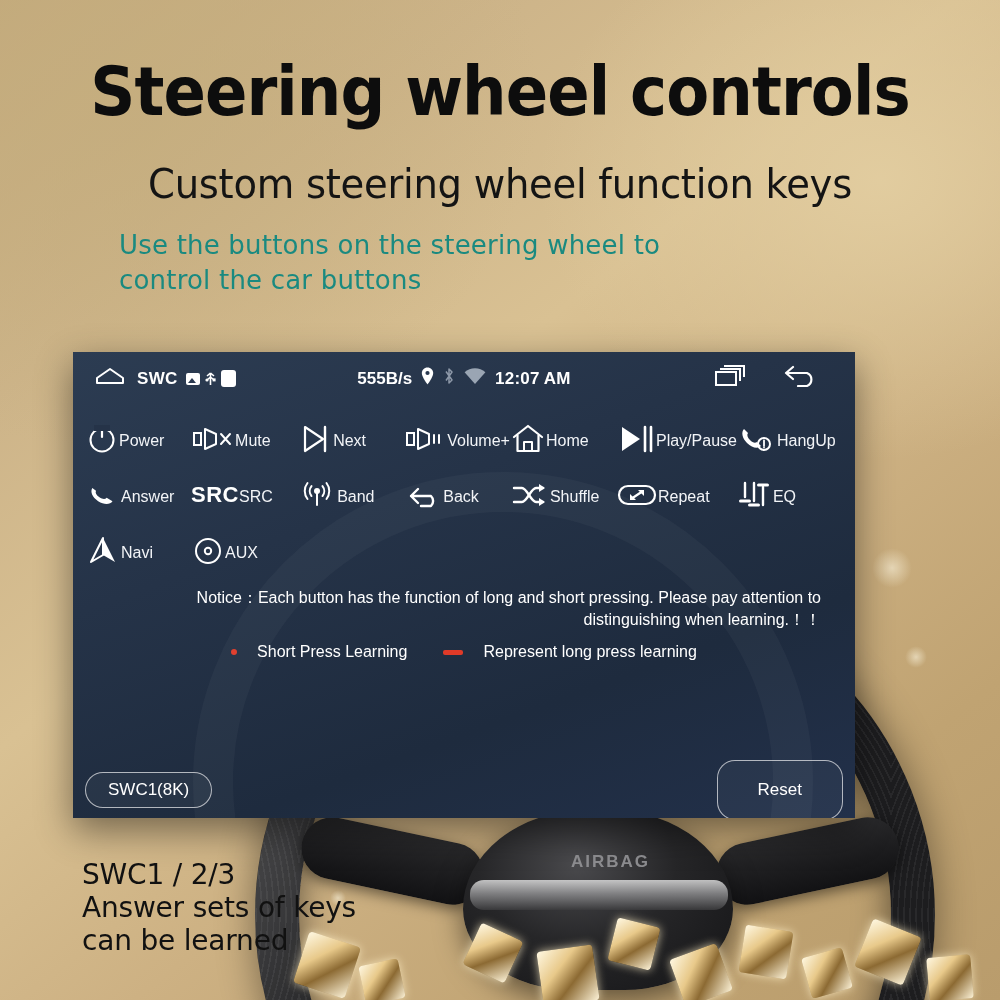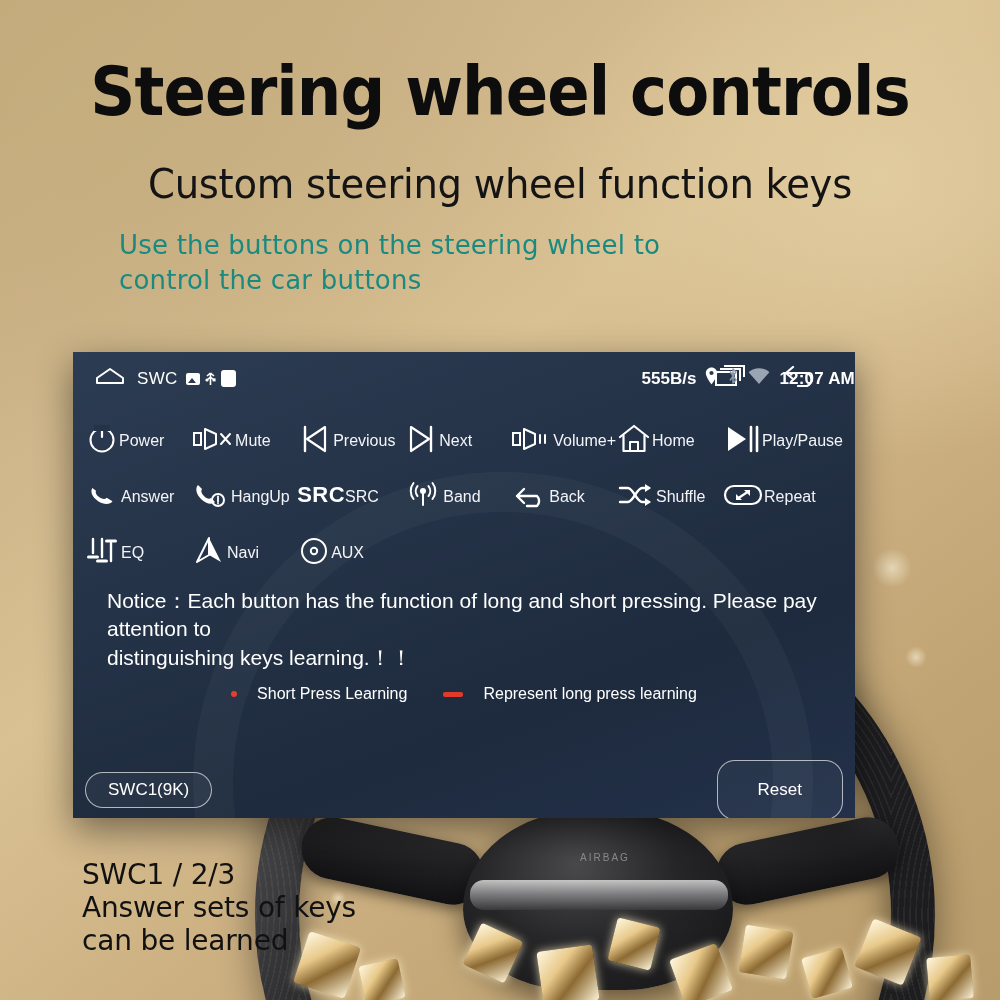--- a/index.html
+++ b/index.html
@@ -40,22 +40,23 @@
             mask: radial-gradient(circle at 50% 50%, transparent 0 296px, #000 296px 340px, transparent 341px);
   }
   .hub{
     position:absolute; left:463px; top:810px; width:270px; height:180px;
     background:radial-gradient(ellipse at 42% 30%, #4a4a4d 0%, #262628 45%, #141416 100%);
     border-radius:46% 46% 40% 40%/55% 55% 45% 45%;
     box-shadow:0 10px 28px rgba(0,0,0,.5);
   }
   .hub-label{
     position:absolute; left:560px; top:852px; width:90px; height:16px;
-    color:#8d8d90; font-size:10px; letter-spacing:2px; text-align:center;
+    color:#8d8d90; font-size:17px; letter-spacing:2px; text-align:right;
     font-family:"Liberation Sans", sans-serif;
+    font-weight:bold;
   }
   .spoke{
     position:absolute; background:linear-gradient(180deg,#2a2a2c,#121214);
     box-shadow:0 4px 14px rgba(0,0,0,.5);
   }
   .spoke.left { left:300px; top:830px; width:185px; height:62px; border-radius:32px; transform:rotate(12deg); }
   .spoke.right{ left:715px; top:830px; width:185px; height:62px; border-radius:32px; transform:rotate(-12deg); }
   .chrome-strip{
     position:absolute; left:470px; top:880px; width:258px; height:30px;
     background:linear-gradient(180deg,#dcdcdc,#8e8e90 45%,#3b3b3d);
@@ -112,25 +113,25 @@
     border-radius:50%; border:40px solid rgba(255,255,255,.035);
     pointer-events:none;
   }
 
   
   .statusbar{
     position:relative; height:53px; display:flex; align-items:center;
     padding:0 22px; font-size:17px; font-weight:700;
   }
   .sb-left{ display:flex; align-items:center; gap:12px; }
-  .sb-center{ position:absolute; left:0; right:0; display:flex; justify-content:flex-end; align-items:center; gap:9px; pointer-events:none;}
+  .sb-center{ position:absolute; left:0; right:0; display:flex; justify-content:center; align-items:center; gap:9px; pointer-events:none;}
   .sb-center > *{ pointer-events:auto; }
   .sb-right{ margin-left:auto; display:flex; align-items:center; gap:38px; padding-right:16px; }
   .home-glyph{ display:inline-block; }
-  .swc-text{ font-size:17px; font-weight:400; letter-spacing:.3px; }
+  .swc-text{ font-size:17px; font-weight:700; letter-spacing:.3px; }
   .mini-icons{ display:inline-flex; align-items:center; gap:5px; margin-left:-4px; }
   .ic-img{ width:14px; height:12px; background:#fff; border-radius:2px; position:relative; }
   .ic-img::after{ content:""; position:absolute; left:2px; bottom:2px; width:0;height:0;
      border-left:4px solid transparent; border-right:4px solid transparent; border-bottom:5px solid #2a3950;}
   .ic-usb{ font-size:15px; }
   .ic-sd{ width:15px; height:17px; background:#fff; border-radius:3px; }
   .net-speed{ font-size:17px; font-weight:700; }
   .clock{ font-size:17px; font-weight:700; letter-spacing:.2px; }
 
   
@@ -145,21 +146,21 @@
   .key .glyph{
     height:40px; display:flex; align-items:center; justify-content:center;
     color:#fff;
   }
   .key .lbl{ font-size:16px; color:#f2f4f7; margin-top:3px; white-space:nowrap; }
   .key .srctext{ font-size:22px; font-weight:700; letter-spacing:.5px; }
   .key.empty{ visibility:hidden; }
 
   
   .notice{
-    margin:10px 34px 0 34px; text-align:left; font-size:21px; line-height:1.35; color:#fff;
+    margin:10px 34px 0 34px; text-align:right; font-size:16px; line-height:1.35; color:#fff;
   }
   .legend{
     margin-top:13px; display:flex; align-items:center; justify-content:center; gap:20px;
     font-size:16px;
   }
   .dot-red{ width:6px; height:6px; border-radius:50%; background:#e03a28; display:inline-block; }
   .bar-red{ width:20px; height:5px; border-radius:2px; background:#e03a28; display:inline-block; margin-left:16px;}
   .legend .txt{ color:#fff; }
 
   
@@ -286,29 +287,20 @@
       <span class="glyph">
         <svg width="44" height="32" viewBox="0 0 44 32">
             <rect x="3" y="10" width="7" height="12" fill="none" stroke="#fff" stroke-width="2"></rect>
             <path d="M14 6 L14 26 L25 21 L25 11 Z" fill="none" stroke="#fff" stroke-width="2" stroke-linejoin="round"></path>
             <path d="M30 11 L39 21 M39 11 L30 21" stroke="#fff" stroke-width="2" stroke-linecap="round"></path>
           </svg>
       </span>
       <span class="lbl">Mute</span>
     </div>
 
-    <div class="key">
-      <span class="glyph">
-        <svg width="36" height="32" viewBox="0 0 36 32">
-            <path d="M8 4 L8 28" stroke="#fff" stroke-width="2.4" stroke-linecap="round"></path>
-            <path d="M28 4 L10 16 L28 28 Z" fill="none" stroke="#fff" stroke-width="2.2" stroke-linejoin="round"></path>
-          </svg>
-      </span>
-      <span class="lbl">Previous</span>
-    </div>
 
     <div class="key">
       <span class="glyph">
         <svg width="36" height="32" viewBox="0 0 36 32">
             <path d="M28 4 L28 28" stroke="#fff" stroke-width="2.4" stroke-linecap="round"></path>
             <path d="M8 4 L26 16 L8 28 Z" fill="none" stroke="#fff" stroke-width="2.2" stroke-linejoin="round"></path>
           </svg>
       </span>
       <span class="lbl">Next</span>
     </div>
@@ -337,41 +329,41 @@
     </div>
 
     <div class="key">
       <span class="glyph">
         <svg width="40" height="32" viewBox="0 0 40 32">
             <path d="M6 4 L24 16 L6 28 Z" fill="#fff"></path>
             <path d="M29 4 L29 28 M35 4 L35 28" stroke="#fff" stroke-width="2.6" stroke-linecap="round"></path>
           </svg>
       </span>
       <span class="lbl">Play/Pause</span>
-    </div>
-
-    <div class="key">
-      <span class="glyph">
-        <svg width="36" height="32" viewBox="0 0 36 32">
-            <path d="M9 7 C6 10 7 16 12 21 C17 26 23 27 26 24 L21 19.5 C19 21 16.5 20 14 17.5 C11.5 15 10.5 12.5 12 10.5 Z" fill="#fff" transform="rotate(-12 18 16)"></path>
-          </svg>
-      </span>
-      <span class="lbl">Answer</span>
     </div>
 
     <div class="key">
       <span class="glyph">
         <svg width="40" height="32" viewBox="0 0 40 32">
             <path d="M7 6 C4 9 5 15 10 20 C15 25 21 26 24 23 L20 19 C18 20.5 15.5 19.5 13 17 C10.5 14.5 9.5 12 11 10 Z" fill="#fff"></path>
             <circle cx="27" cy="21" r="6" fill="none" stroke="#fff" stroke-width="2"></circle>
             <path d="M27 17.5 L27 23" stroke="#fff" stroke-width="1.8" stroke-linecap="round"></path>
             <circle cx="27" cy="24.6" r="0.9" fill="#fff"></circle>
           </svg>
       </span>
       <span class="lbl">HangUp</span>
+    </div>
+
+    <div class="key">
+      <span class="glyph">
+        <svg width="36" height="32" viewBox="0 0 36 32">
+            <path d="M9 7 C6 10 7 16 12 21 C17 26 23 27 26 24 L21 19.5 C19 21 16.5 20 14 17.5 C11.5 15 10.5 12.5 12 10.5 Z" fill="#fff" transform="rotate(-12 18 16)"></path>
+          </svg>
+      </span>
+      <span class="lbl">Answer</span>
     </div>
 
     <div class="key">
       <span class="glyph">
         <span class="srctext">SRC</span>
       </span>
       <span class="lbl">SRC</span>
     </div>
 
     <div class="key">
@@ -451,32 +443,32 @@
       <span class="lbl">AUX</span>
     </div>
 
     <div class="key empty"></div>
     <div class="key empty"></div>
     <div class="key empty"></div>
   </div>
 
   <div class="notice">
     <div>Notice：Each button has the function of long and short pressing. Please pay attention to</div>
-    <div>distinguishing keys learning.！！</div>
+    <div>distinguishing when learning.！！</div>
   </div>
 
   <div class="legend">
     <span class="dot-red"></span>
     <span class="txt">Short Press Learning</span>
     <span class="bar-red"></span>
     <span class="txt">Represent long press learning</span>
   </div>
 
   <div class="bottombar">
-    <button class="pill">SWC1(9K)</button>
+    <button class="pill">SWC1(8K)</button>
     <button class="pill reset">Reset</button>
   </div>
 </div>
 
 <div class="footnote">
   <span>SWC1 / 2/3</span>
   <span>Answer sets of keys</span>
   <span>can be learned</span>
 </div>
 

